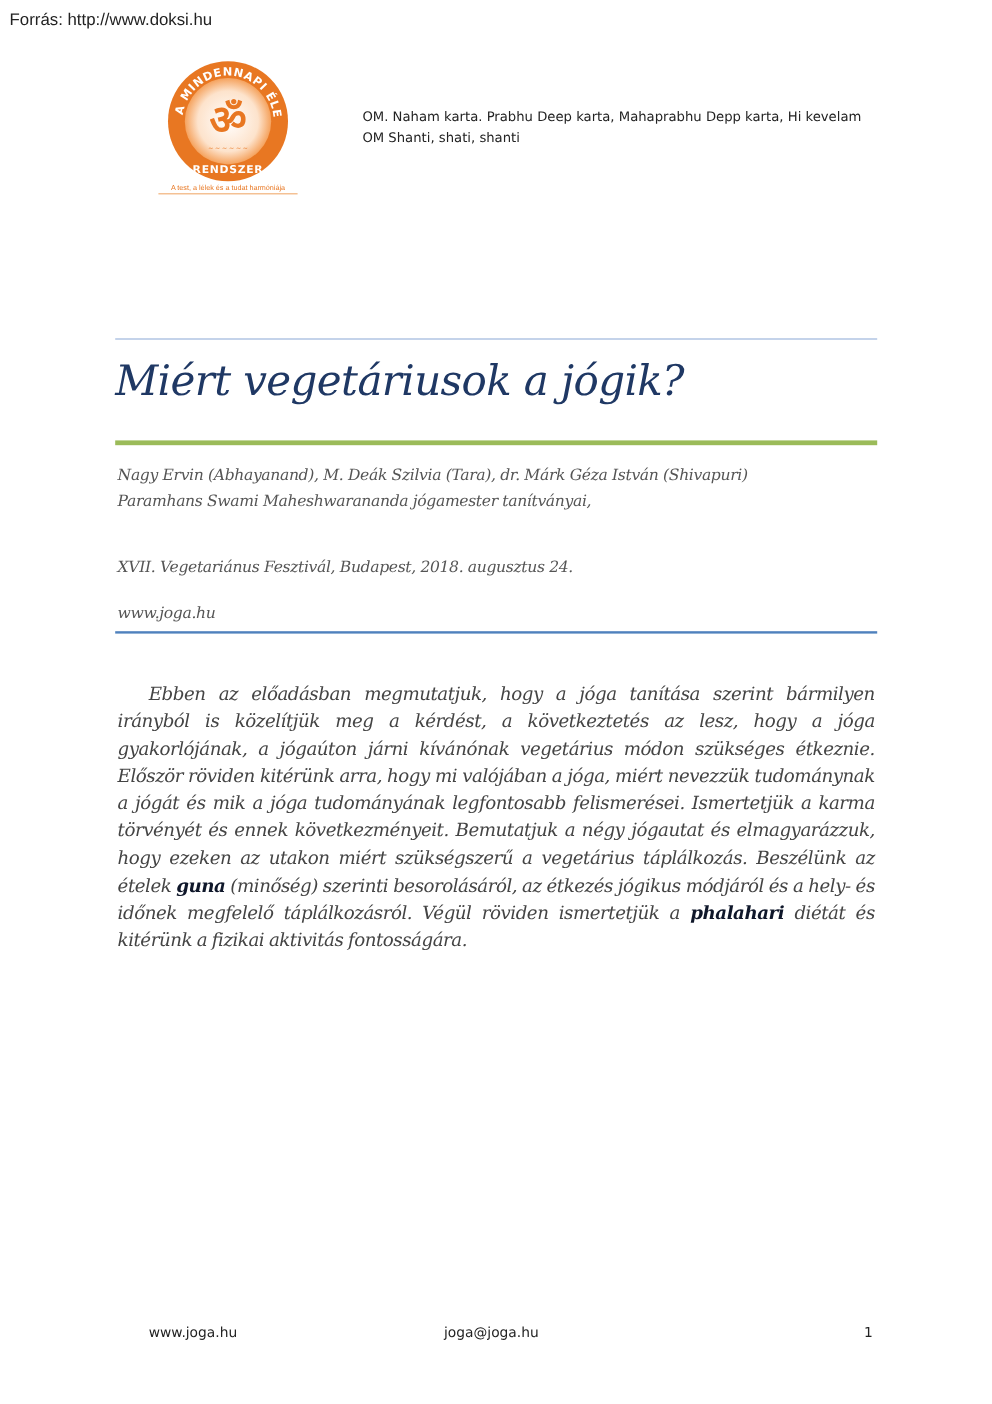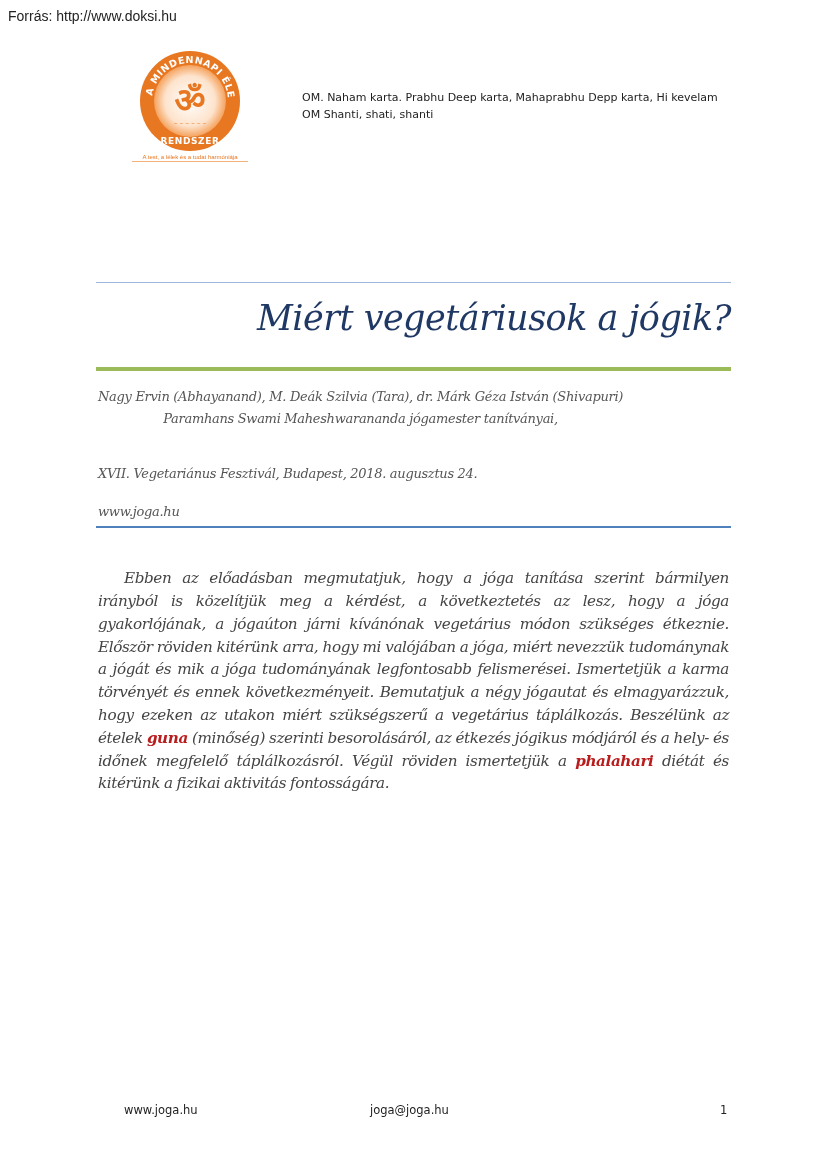--- a/index.html
+++ b/index.html
@@ -2,29 +2,29 @@
 <html><head>
 <meta charset="utf-8">
 <style>
   html, body { margin: 0; padding: 0; background: #ffffff; }
   body { width: 827px; height: 1170px; position: relative; overflow: hidden; font-family: "Liberation Sans", sans-serif; }
   .source { position: absolute; left: 8px; top: 8px; font-family: "Liberation Sans", sans-serif; font-size: 14px; color: #222; }
   .logo { position: absolute; left: 132px; top: 46px; width: 116px; height: 122px; }
   .logo-tagline { position: absolute; left: 0; top: 108px; width: 116px; text-align: center; font-family: "Liberation Sans", sans-serif; font-size: 6px; color: #e87722; border-bottom: 1px solid #f2b27a; padding-bottom: 1px; }
   .mantra { position: absolute; left: 302px; top: 89px; width: 440px; font-family: "DejaVu Sans", sans-serif; font-size: 11px; line-height: 17px; color: #222; }
   .rule-top { position: absolute; left: 96px; top: 282px; width: 635px; height: 1px; background: #9db6dd; }
-  .title { position: absolute; left: 96px; top: 298px; width: 635px; text-align: right; font-family: "DejaVu Serif", serif; font-style: italic; font-size: 35px; color: #1f3864; letter-spacing: -0.5px; }
+  .title { position: absolute; left: 96px; top: 298px; width: 635px; text-align: left; font-family: "DejaVu Serif", serif; font-style: italic; font-size: 35px; color: #1f3864; letter-spacing: -0.5px; }
   .rule-green { position: absolute; left: 96px; top: 367px; width: 635px; height: 4px; background: #9bbb59; }
   .meta { position: absolute; left: 98px; font-family: "DejaVu Serif", serif; font-style: italic; font-size: 13px; color: #555; letter-spacing: -0.3px; }
-  .authors { top: 386px; line-height: 21.5px; text-align: center; }
+  .authors { top: 386px; line-height: 21.5px; }
   .event { top: 466px; }
   .web { top: 504px; }
   .rule-blue { position: absolute; left: 96px; top: 526px; width: 635px; height: 1.5px; background: #4f81bd; }
   .abstract { position: absolute; left: 98px; top: 552px; width: 631px; font-family: "DejaVu Serif", serif; font-style: italic; font-size: 15.2px; line-height: 22.8px; color: #444; text-align: justify; text-indent: 26px; letter-spacing: -0.4px; word-spacing: -0.5px; }
-  .abstract b { color: #b91c1c; font-weight: bold; }
+  .abstract b { color: #0f172a; font-weight: bold; }
   .footer { position: absolute; top: 1103px; font-family: "DejaVu Sans", sans-serif; font-size: 11.5px; color: #222; }
   .f-left { left: 124px; }
   .f-center { left: 370px; }
   .f-right { left: 720px; }
 </style>
 </head>
 <body>
 
 <div class="source">Forrás: http://www.doksi.hu</div>
 

